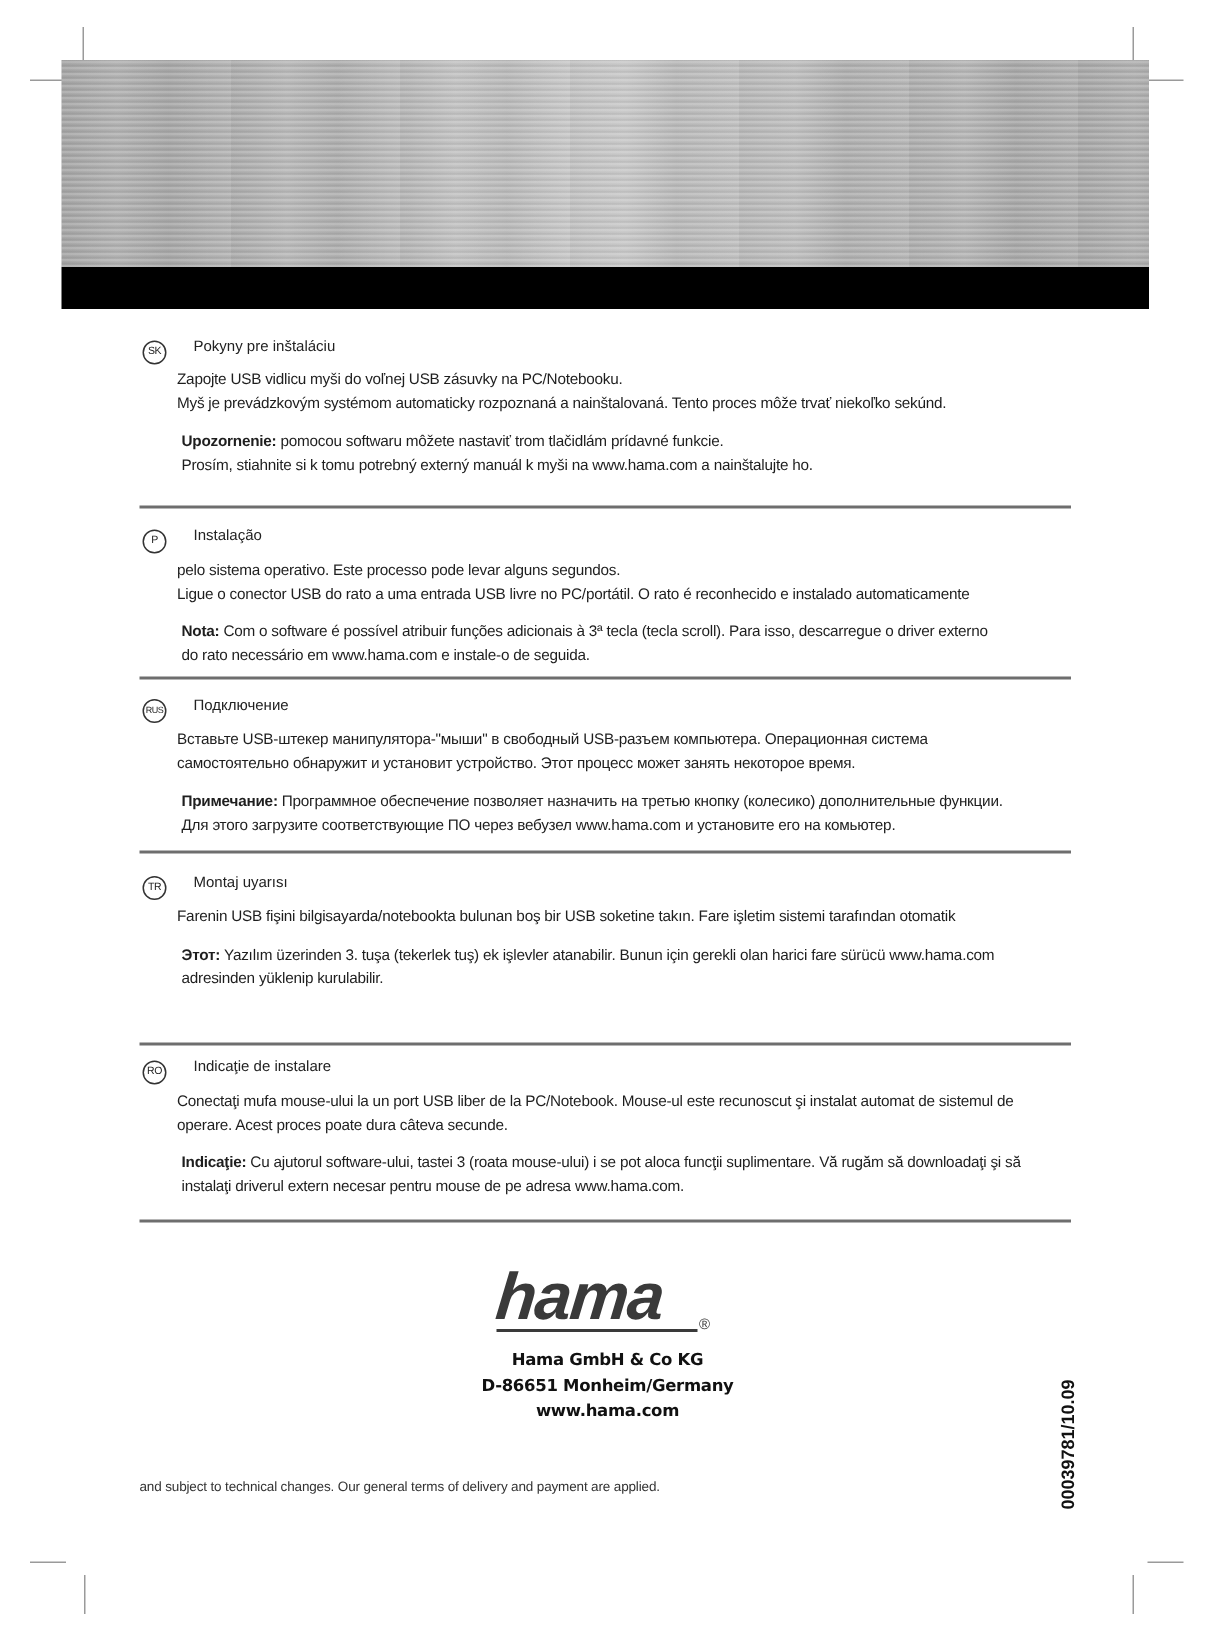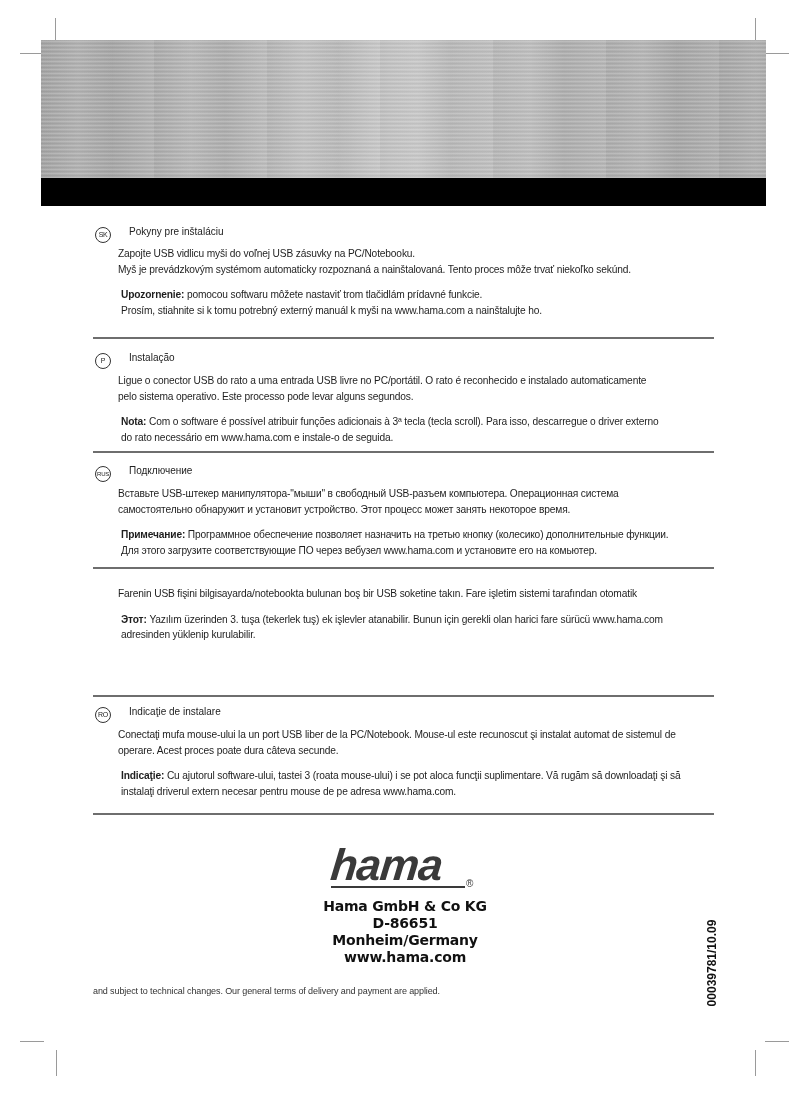--- a/index.html
+++ b/index.html
@@ -33,21 +33,21 @@
     .sep { position: absolute; left: 93px; width: 621px; height: 2px; background: #6e6e6e; }
 
     .logo { position: absolute; left: 331px; top: 846px; width: 150px; height: 44px; }
     .logo-text {
       position: absolute; left: 0; top: -6px; font-size: 44px; font-weight: bold; font-style: italic;
       color: #3a3a3a; letter-spacing: -1px; font-family: "Liberation Sans", sans-serif; transform: skewX(-6deg);
     }
     .logo-line { position: absolute; left: 0; top: 40px; width: 134px; height: 2px; background: #3a3a3a; }
     .logo-reg { position: absolute; left: 135px; top: 32px; font-size: 10px; color: #3a3a3a; }
 
-    .company { position: absolute; left: 300px; top: 898px; width: 210px; text-align: center; font-size: 14px; line-height: 17px; font-weight: bold; color: #111; font-family: "DejaVu Sans", sans-serif; letter-spacing: -0.2px; }
+    .company { position: absolute; left: 300px; top: 898px; width: 210px; text-align: center; font-size: 11px; line-height: 17px; font-weight: bold; color: #111; font-family: "DejaVu Sans", sans-serif; letter-spacing: -0.2px; }
 
     .disclaimer { position: absolute; left: 93px; top: 985px; width: 440px; font-size: 9px; line-height: 13px; color: #333; font-family: "Liberation Sans", sans-serif; letter-spacing: -0.1px; }
 
     .docnum {
       position: absolute; left: 653px; top: 955px; width: 120px; height: 16px;
       transform: rotate(-90deg); transform-origin: center center; font-size: 12px; font-weight: bold;
       color: #111; text-align: center; font-family: "Liberation Sans", sans-serif; white-space: nowrap;
     }
   </style>
 </head>
@@ -80,22 +80,22 @@
   </div>
 </div>
 <div class="sep" style="top:337px;"></div>
 
 <div class="section" style="top:352px;">
   <div class="section-head">
     <span class="badge">P</span>
     <span class="section-title">Instalação</span>
   </div>
   <div class="para" style="margin-top:3px;">
+    <div>pelo sistema operativo. Este processo pode levar alguns segundos.</div>
     <div>Ligue o conector USB do rato a uma entrada USB livre no PC/portátil. O rato é reconhecido e instalado automaticamente</div>
-    <div>pelo sistema operativo. Este processo pode levar alguns segundos.</div>
   </div>
   <div class="para">
     <div><b>Nota:</b><span> Com o software é possível atribuir funções adicionais à 3ª tecla (tecla scroll). Para isso, descarregue o driver externo</span></div>
     <div>do rato necessário em www.hama.com e instale-o de seguida.</div>
   </div>
 </div>
 <div class="sep" style="top:451px;"></div>
 
 <div class="section" style="top:465px;">
   <div class="section-head">
@@ -107,20 +107,24 @@
     <div>самостоятельно обнаружит и установит устройство. Этот процесс может занять некоторое время.</div>
   </div>
   <div class="para">
     <div><b>Примечание:</b><span> Программное обеспечение позволяет назначить на третью кнопку (колесико) дополнительные функции.</span></div>
     <div>Для этого загрузите соответствующие ПО через вебузел www.hama.com и установите его на комьютер.</div>
   </div>
 </div>
 <div class="sep" style="top:567px;"></div>
 
 <div class="section" style="top:583px;">
+  <div class="section-head">
+    <span class="badge">TR</span>
+    <span class="section-title">Montaj uyarısı</span>
+  </div>
   <div class="para" style="margin-top:3px;">
     <div>Farenin USB fişini bilgisayarda/notebookta bulunan boş bir USB soketine takın. Fare işletim sistemi tarafından otomatik</div>
   </div>
   <div class="para">
     <div><b>Этот:</b><span> Yazılım üzerinden 3. tuşa (tekerlek tuş) ek işlevler atanabilir. Bunun için gerekli olan harici fare sürücü www.hama.com</span></div>
     <div>adresinden yüklenip kurulabilir.</div>
   </div>
 </div>
 <div class="sep" style="top:695px;"></div>
 

